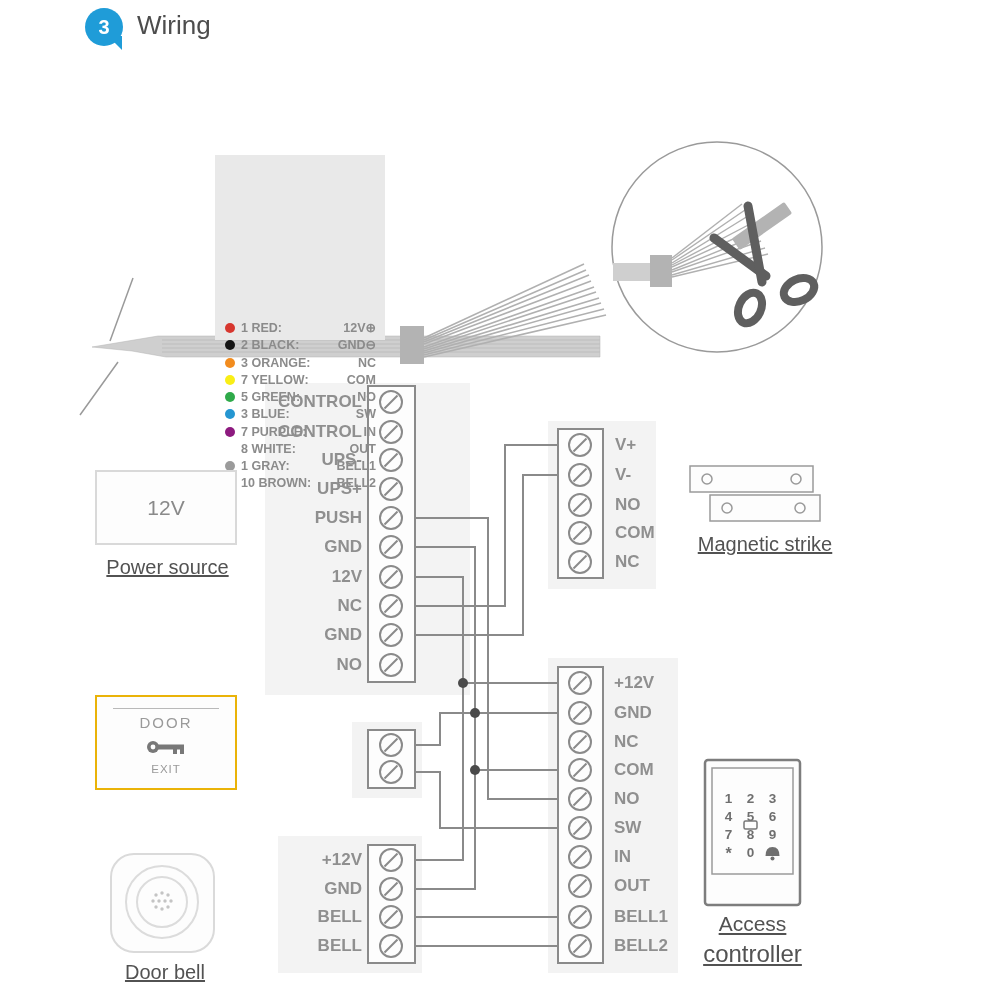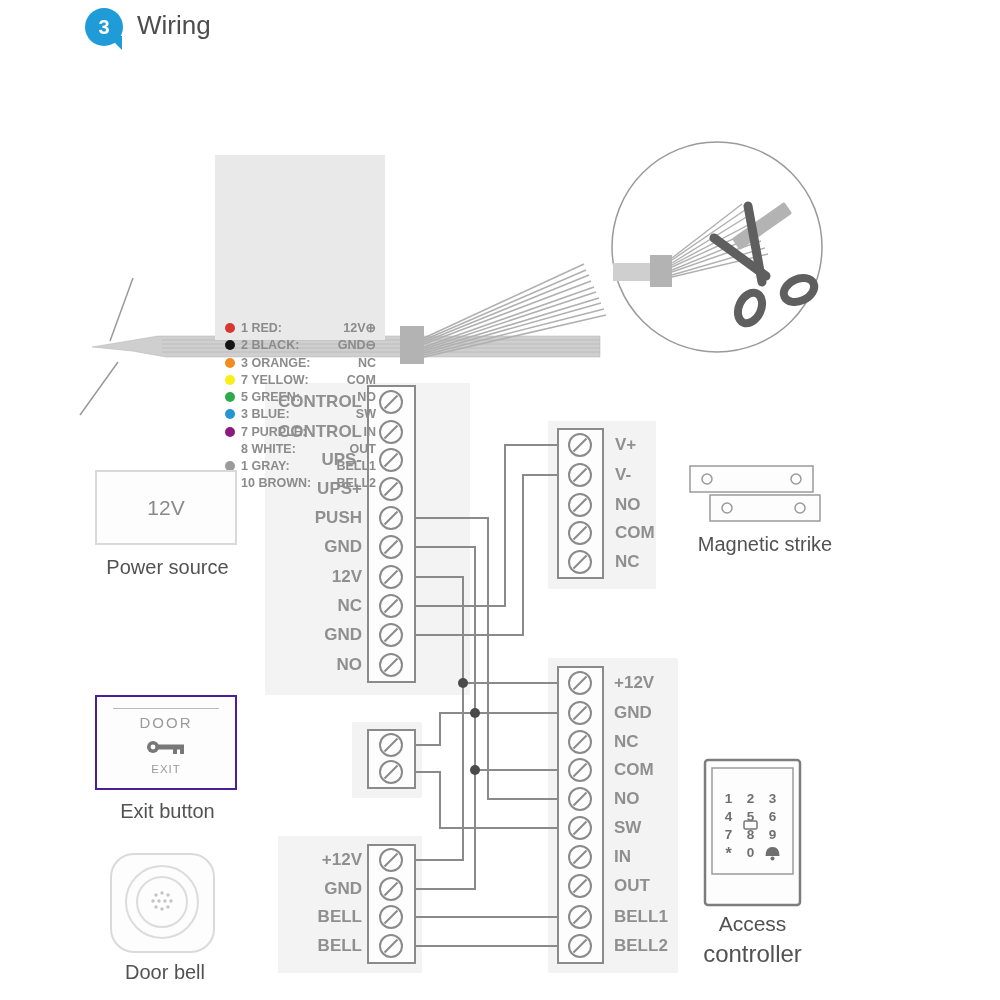--- a/index.html
+++ b/index.html
@@ -21,23 +21,23 @@
   .lval{margin-left:auto;text-align:center;}
   
   .tl{position:absolute;height:22px;line-height:22px;font-size:17px;font-weight:bold;color:#8f8f8f;}
   .tl.r{left:230px;width:132px;text-align:right;}
   .tl.lock{left:615px;width:100px;text-align:left;}
   .tl.ctl{left:614px;width:100px;text-align:left;}
   
   .power-box{position:absolute;left:95px;top:470px;width:142px;height:75px;background:#fdfdfd;
         border:2px solid #d9d9d9;display:flex;align-items:center;justify-content:center;
         font-size:21px;color:#8a8a8a;box-sizing:border-box;}
-  .comp-label{position:absolute;font-size:20px;color:#525252;text-align:center;}
+  .comp-label{position:absolute;font-size:20px;color:#525252;text-align:center;text-decoration:underline;}
   .exit-box{position:absolute;left:95px;top:695px;width:142px;height:95px;background:#fdfdfd;
-        border:2px solid #4c1d95;box-sizing:border-box;}
+        border:2px solid #eab308;box-sizing:border-box;}
   .exit-line{position:absolute;left:16px;right:16px;top:11px;border-top:1.5px solid #b9b9b9;}
   .exit-door{position:absolute;left:0;right:0;top:17px;text-align:center;font-size:15px;
         letter-spacing:2px;color:#9a9a9a;}
   .exit-exit{position:absolute;left:0;right:0;top:66px;text-align:center;font-size:11.5px;
         letter-spacing:1px;color:#9a9a9a;}
   .exit-key{position:absolute;left:49px;top:40px;}
   .doorbell{position:absolute;left:110px;top:853px;width:105px;height:100px;background:#fdfdfd;
         border:2px solid #dadada;border-radius:24px;box-sizing:border-box;}
   svg.overlay{position:absolute;left:0;top:0;}
   svg text.kp{font-family:"Liberation Sans",sans-serif;font-weight:bold;font-size:13.5px;fill:#6f6f6f;text-anchor:middle;}
@@ -305,21 +305,20 @@
     <div class="exit-door">DOOR</div>
     <svg class="exit-key" width="44" height="20" viewBox="0 0 44 20">
       <circle cx="7" cy="10" r="6" fill="#787878"></circle>
       <circle cx="7" cy="10" r="2.4" fill="#fdfdfd"></circle>
       <rect x="12" y="7.5" width="26" height="5" fill="#787878"></rect>
       <rect x="27" y="12" width="4" height="5" fill="#787878"></rect>
       <rect x="34" y="12" width="4" height="5" fill="#787878"></rect>
     </svg>
     <div class="exit-exit">EXIT</div>
   </div>
-  <div class="comp-label" style="left:80px;top:800px;width:175px">Exit button</div>
 
   <div class="doorbell">
     <svg width="101" height="96" viewBox="0 0 101 96">
       <circle cx="50" cy="47" r="36" fill="none" stroke="#dcdcdc" stroke-width="2"></circle>
       <circle cx="50" cy="47" r="25" fill="none" stroke="#dcdcdc" stroke-width="2"></circle>
       <g fill="#c4c4c4">
         <circle cx="44" cy="40" r="1.7"></circle>
           <circle cx="50" cy="38" r="1.7"></circle>
           <circle cx="56" cy="40" r="1.7"></circle>
         <circle cx="41" cy="46" r="1.7"></circle>

